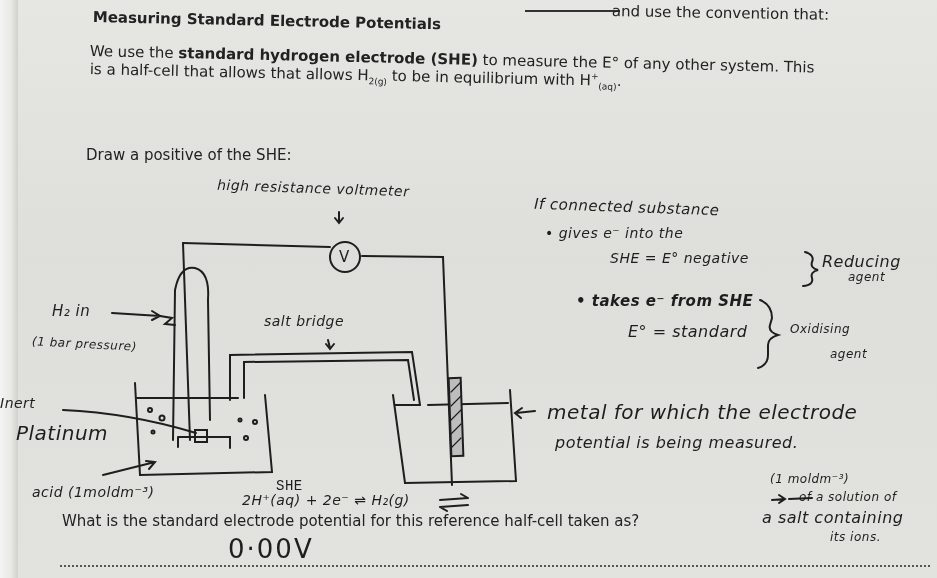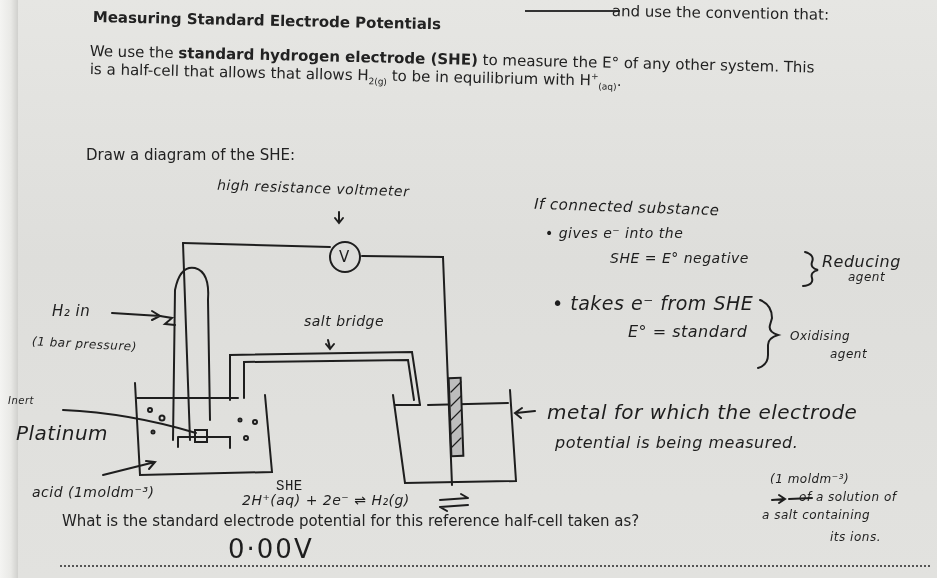--- a/index.html
+++ b/index.html
@@ -38,21 +38,21 @@
 <div class="page"></div>
 
 <div class="conv-line"></div>
 <div class="printed convention">and use the convention that:</div>
 
 <div class="printed title">Measuring Standard Electrode Potentials</div>
 
 <div class="printed intro1"><span>We use the </span><b>standard hydrogen electrode (SHE)</b><span> to measure the E° of any other system. This</span></div>
 <div class="printed intro2"><span>is a half-cell that allows that allows H</span><sub>2(g)</sub><span> to be in equilibrium with H</span><sup>+</sup><sub>(aq)</sub><span>.</span></div>
 
-<div class="printed draw-prompt">Draw a diagram of the SHE:</div>
+<div class="printed draw-prompt">Draw a positive of the SHE:</div>
 
 <svg class="diagram" width="937" height="578" viewBox="0 0 937 578" fill="none" stroke="#1e1e1e" stroke-width="2" stroke-linecap="round">
 
   <path d="M183 243 L 330 247"></path>
   <circle cx="345" cy="257" r="15"></circle>
   <path d="M362 256 L 443 257 L 452 485"></path>
   <path d="M339 212 L 339 222 M335 218 L339 223 L343 218"></path>
 
   <path d="M183 243 L 190 440"></path>
   <path d="M173 440 L 175 290 Q 180 265 195 268 Q 210 272 208 300 L 210 420"></path>
@@ -91,40 +91,40 @@
 
   <path d="M440 500 L 468 498 M461 494 L468 498"></path>
   <path d="M468 505 L 440 507 M447 511 L440 507"></path>
 
   <path d="M789 499 L 812 498"></path>
   <path d="M772 500 L 785 499 M779 495 L785 499 L779 503"></path>
 </svg>
 
 <div class="hand" style="left:217px;top:180px;font-size:14px;transform:rotate(2deg);">high resistance voltmeter</div>
 <div class="hand" style="left:339px;top:248px;font-size:15px;font-style:normal;">V</div>
-<div class="hand" style="left:264px;top:313px;font-size:14px;margin-left:40px;">salt bridge</div>
+<div class="hand" style="left:264px;top:313px;font-size:14px;">salt bridge</div>
 <div class="hand" style="left:52px;top:302px;font-size:15px;">H₂ in</div>
 <div class="hand" style="left:32px;top:337px;font-size:12px;transform:rotate(3deg);">(1 bar pressure)</div>
-<div class="hand" style="left:8px;top:395px;font-size:10px;">Inert</div>
+<div class="hand" style="left:0;top:395px;font-size:14px;">Inert</div>
 <div class="hand" style="left:16px;top:421px;font-size:20px;">Platinum</div>
 <div class="hand" style="left:32px;top:484px;font-size:14px;">acid (1moldm⁻³)</div>
 <div class="hand" style="left:276px;top:478px;font-size:14px;font-style:normal;font-family:Liberation Mono, monospace;">SHE</div>
 <div class="hand" style="left:242px;top:492px;font-size:14px;">2H⁺(aq) + 2e⁻ ⇌ H₂(g)</div>
 <div class="hand" style="left:547px;top:400px;font-size:20px;">metal for which the electrode</div>
 <div class="hand" style="left:555px;top:433px;font-size:16px;">potential is being measured.</div>
 <div class="hand" style="left:770px;top:472px;font-size:12px;">(1 moldm⁻³)</div>
 <div class="hand" style="left:757px;top:490px;font-size:12px;margin-left:42px;">of a solution of</div>
-<div class="hand" style="left:762px;top:508px;font-size:12px;">a salt containing</div>
+<div class="hand" style="left:762px;top:508px;font-size:16px;">a salt containing</div>
 <div class="hand" style="left:830px;top:530px;font-size:12px;">its ions.</div>
 
 <div class="hand" style="left:534px;top:198px;font-size:15px;transform:rotate(2deg);">If connected substance</div>
 <div class="hand" style="left:545px;top:225px;font-size:14px;">• gives e⁻ into the</div>
 <div class="hand" style="left:610px;top:250px;font-size:14px;">SHE = E° negative</div>
 <div class="hand" style="left:822px;top:252px;font-size:16px;">Reducing</div>
 <div class="hand" style="left:848px;top:270px;font-size:12px;">agent</div>
-<div class="hand" style="left:552px;top:292px;font-size:19px;">• takes e⁻ from SHE</div>
+<div class="hand" style="left:576px;top:292px;font-size:15px;font-weight:bold;">• takes e⁻ from SHE</div>
 <div class="hand" style="left:628px;top:322px;font-size:16px;">E° = standard</div>
-<div class="hand" style="left:790px;top:322px;font-size:12px;margin-top:7px;">Oxidising</div>
+<div class="hand" style="left:790px;top:322px;font-size:12px;">Oxidising</div>
 <div class="hand" style="left:830px;top:347px;font-size:12px;">agent</div>
 
 <div class="printed question">What is the standard electrode potential for this reference half-cell taken as?</div>
 <div class="hand" style="left:228px;top:534px;font-size:26px;font-style:normal;letter-spacing:2px;">0·00V</div>
 <div class="answer-line"></div>
 
 </body></html>

